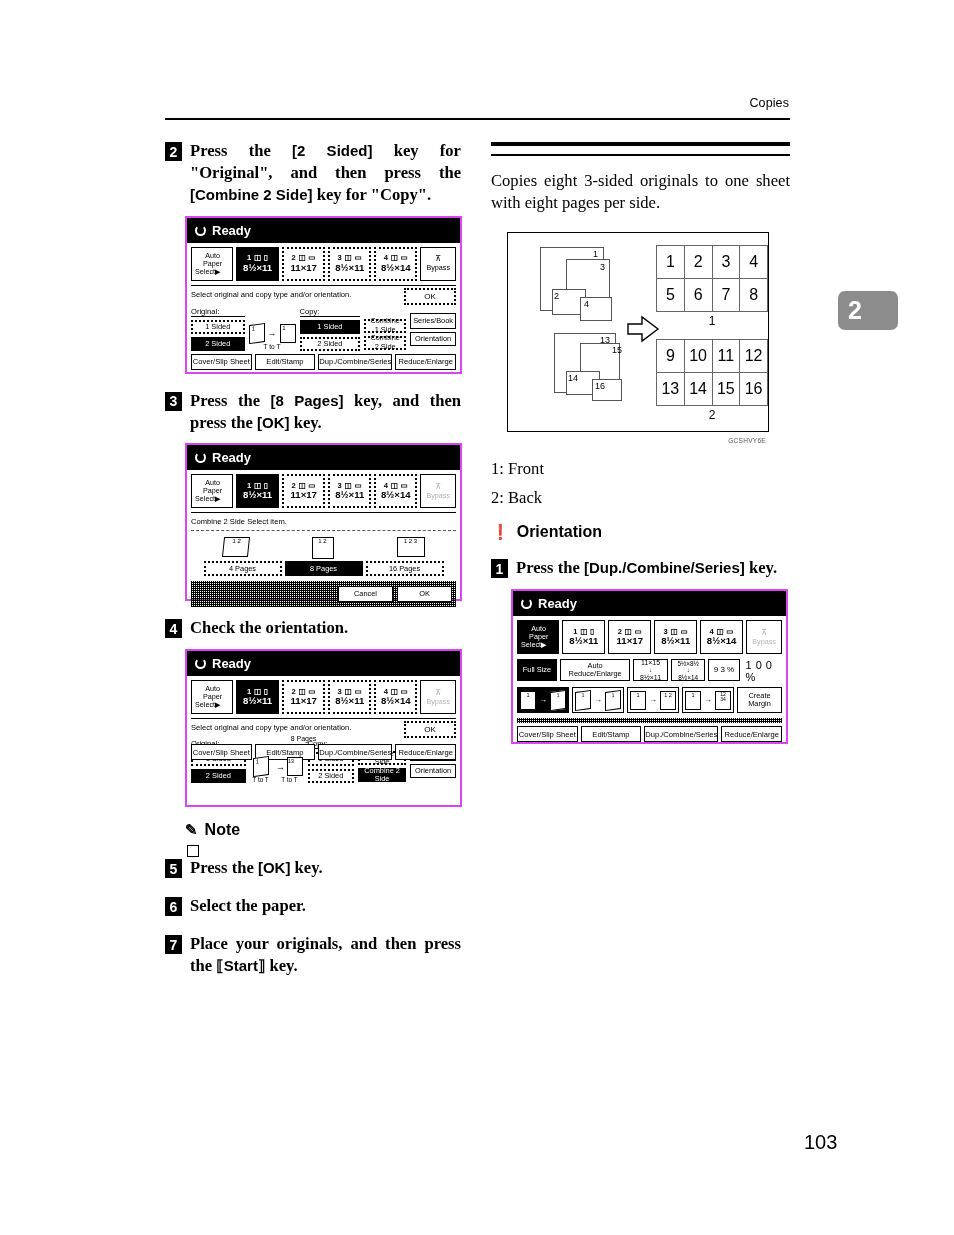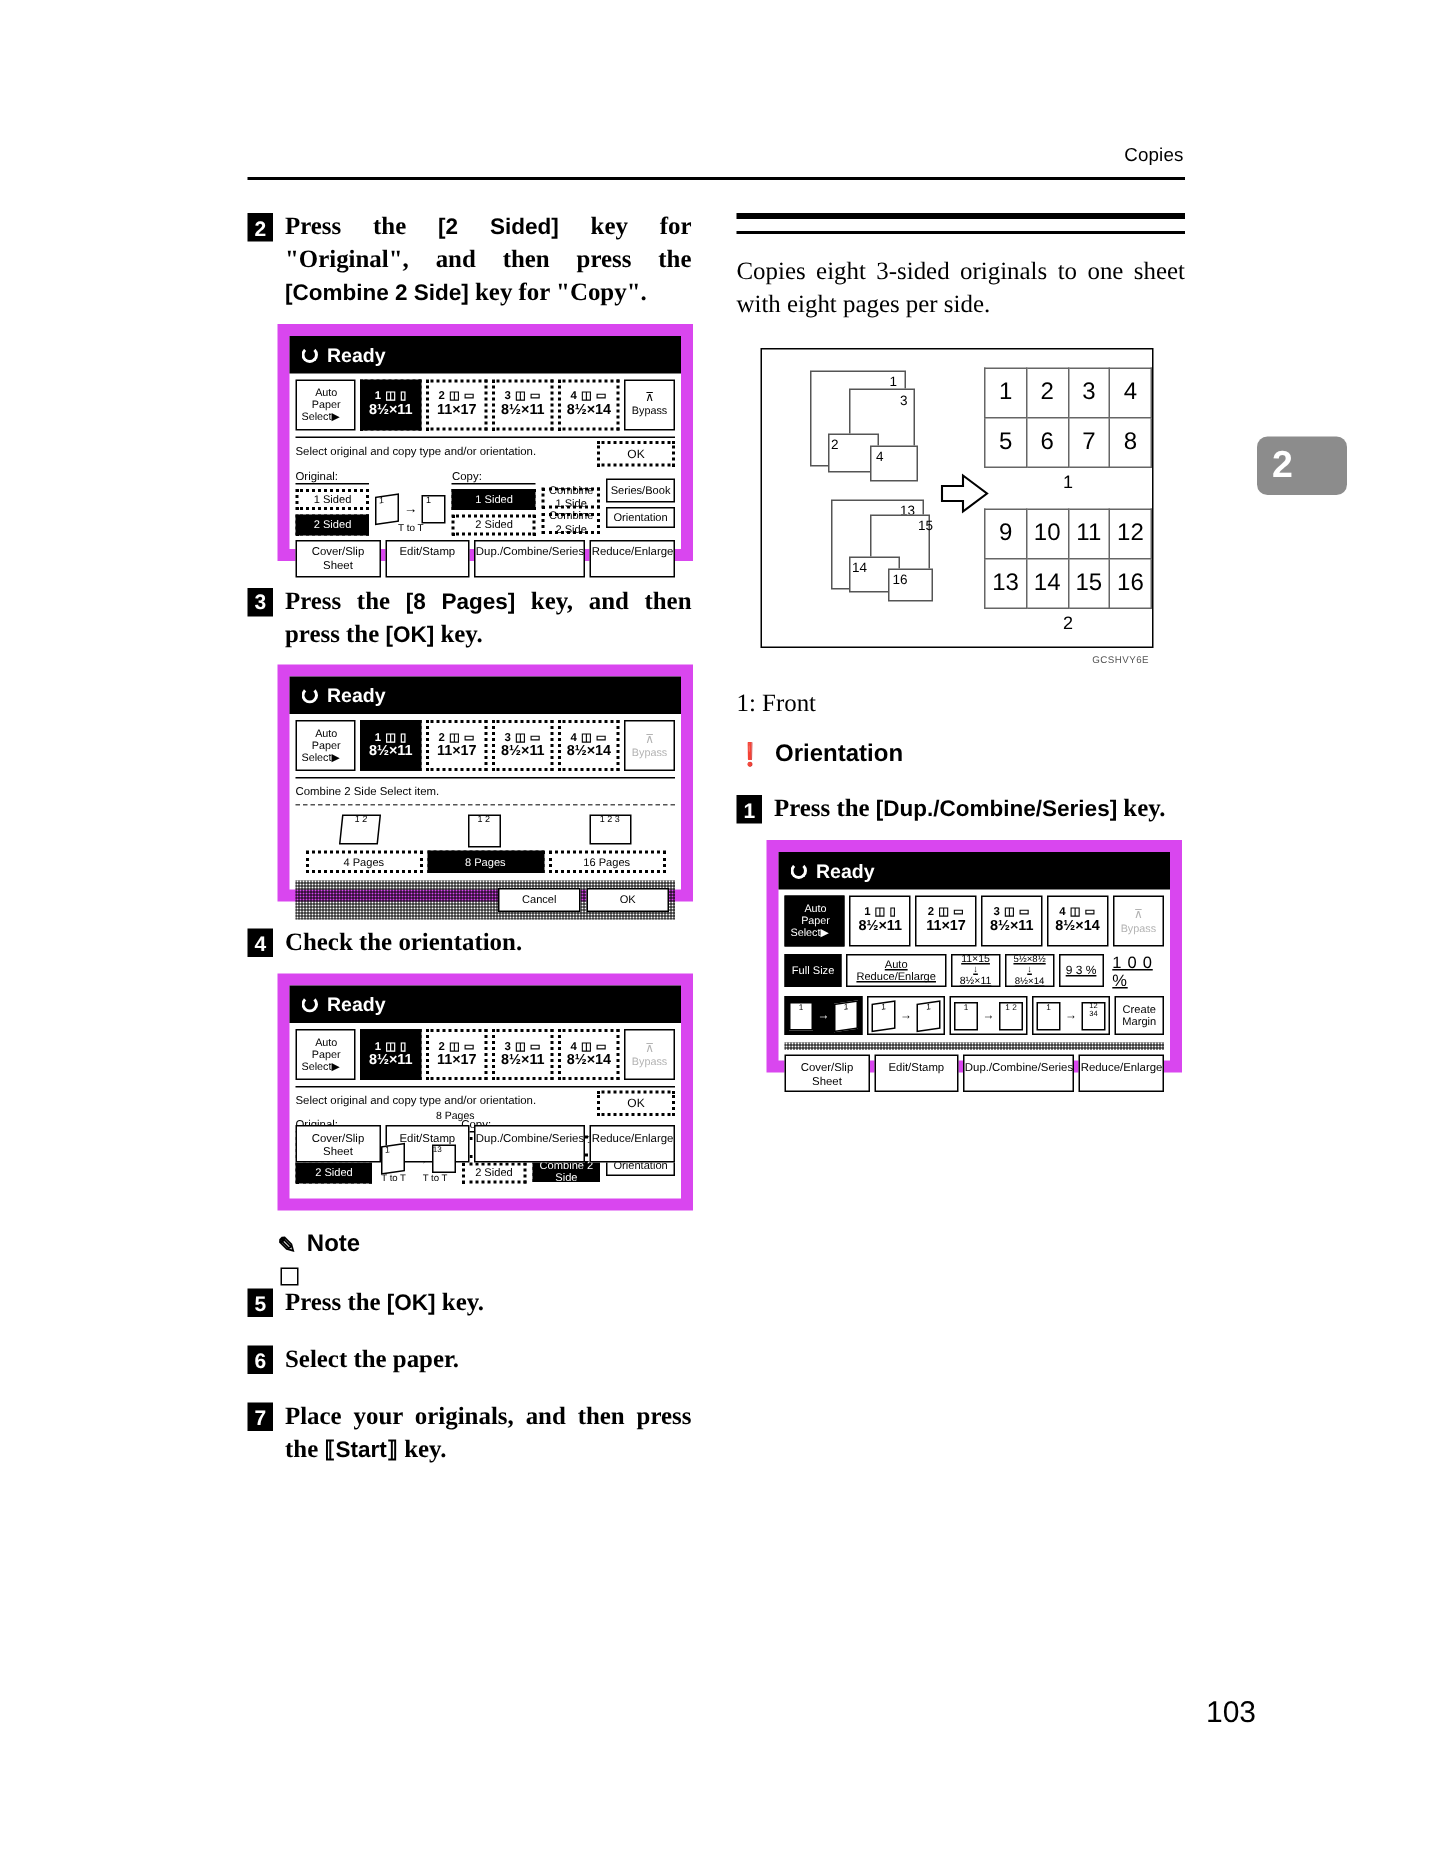--- a/index.html
+++ b/index.html
@@ -41,21 +41,21 @@
   .body-p{font-size:16.6px;line-height:1.33;text-align:justify;}
 
   
   .nh{display:flex;align-items:center;gap:7px;font-family:"Liberation Sans",sans-serif;
       font-weight:bold;font-size:16px;margin:14px 0 3px 0;}
   .bullet{position:relative;padding-left:24px;font-size:16.6px;line-height:1.33;text-align:justify;}
   .bullet .sq{position:absolute;left:2px;top:3px;width:10px;height:10px;border:1.6px solid #000;}
   .bullet b.k{font-family:"Liberation Sans",sans-serif;font-weight:bold;font-size:15px;}
 
   
-  .lcd{background:#fff;border:8px solid #d946ef;box-sizing:border-box;position:relative;
+  .lcd{background:#fff;border:2px solid #d946ef;box-sizing:border-box;position:relative;
        font-family:"Liberation Sans",sans-serif;}
   .lcd .title{background:#000;color:#fff;font-weight:bold;font-size:13px;height:25px;
               display:flex;align-items:center;gap:6px;padding-left:8px;box-sizing:border-box;}
   .ring{width:11px;height:11px;border:2px solid #fff;border-radius:50%;
         border-top-color:transparent;box-sizing:border-box;}
   .lcd .body{padding:4px;}
 
   .row{display:flex;gap:3px;align-items:flex-start;}
   .btn{border:1.4px solid #000;background:#fff;font-size:7.4px;line-height:1.12;
        display:flex;flex-direction:column;align-items:center;justify-content:center;
@@ -450,20 +450,21 @@
           </tr>
         </tbody>
           </table>
         <div class="gcap">2</div>
       </div>
 
       <div class="figid">GCSHVY6E</div>
     </div>
 
     <div class="body-p" style="margin-top:26px;">1: Front</div>
+    <div class="body-p" style="margin-top:7px;">2: Back</div>
 
     <div class="nh">
       <span style="font-size:15px;">❗</span>
       <span>Orientation</span>
     </div>
 
     <div class="step" style="margin-top:16px">
       <div class="num">1</div>
       <div class="txt">Press the <b class="k">[Dup./Combine/Series]</b> key.</div>
     </div>
@@ -495,21 +496,21 @@
           <div class="btn tray">
             <span class="t1"><span>4</span> ◫ ▭</span>
             <span class="t2">8½×14</span>
           </div>
           <div class="btn tray dim" style="width:44px">
             <span style="font-size:8px">⊼</span>
             <span style="font-size:7.2px">Bypass</span>
           </div>
         </div>
 
-        <div class="row" style="margin-top:5px;text-decoration:underline;">
+        <div class="row" style="margin-top:5px;">
           <div class="btn sel" style="width:44px;height:22px;">Full Size</div>
           <div class="btn" style="width:78px;height:22px;">Auto Reduce/Enlarge</div>
           <div class="btn" style="width:38px;height:22px;">
             <span style="font-size:7px">11×15</span>
             <span style="font-size:6.2px">↓</span>
             <span style="font-size:7px">8½×11</span>
           </div>
           <div class="btn" style="width:38px;height:22px;">
             <span style="font-size:6.4px">5½×8½</span>
             <span style="font-size:6.2px">↓</span>

